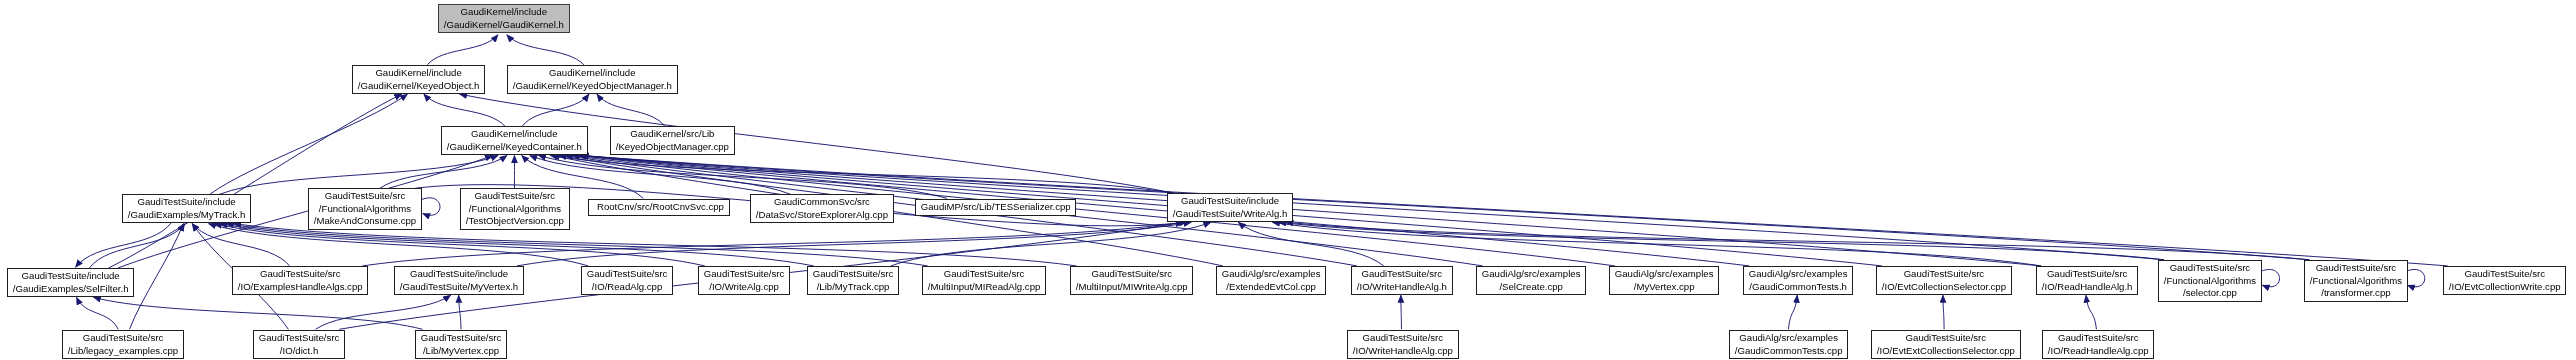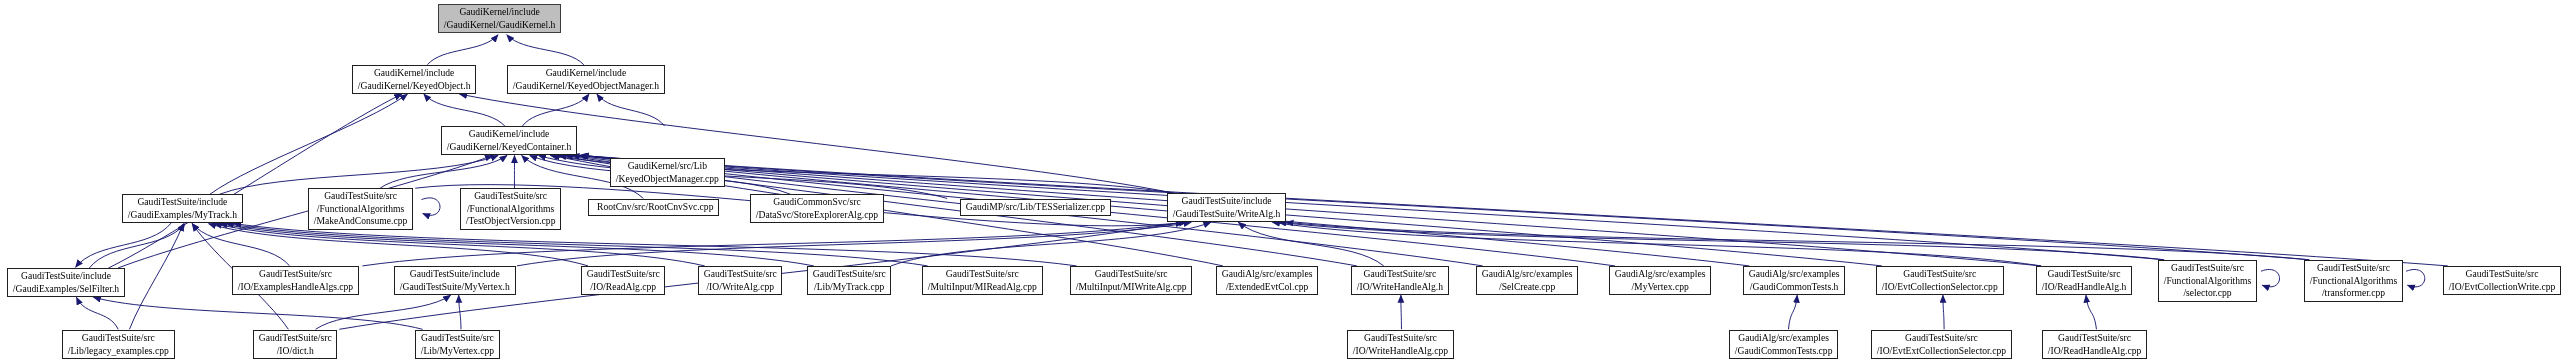--- a/index.html
+++ b/index.html
@@ -1,17 +1,17 @@
 <!DOCTYPE html>
 <html style="font-size:11px"><head>
 <meta charset="utf-8">
 <style>
   html,body{margin:0;padding:0;background:#ffffff;}
   #graph{position:relative;width:2576px;height:360px;overflow:hidden;
-         font-family:Liberation Serif, serif;background:#ffffff;}
+         font-family:Liberation Sans, sans-serif;background:#ffffff;}
   #edge-svg{position:absolute;left:0;top:0;width:2576px;height:360px;}
   .node{position:absolute;background:#ffffff;border:1px solid #1f1f1f;
         padding:1.4px 4.8px;text-align:center;font-size:9.6px;line-height:12.3px;
         color:#000;white-space:nowrap;cursor:pointer;box-sizing:border-box;z-index:2;}
   .node.main{background:#bebebe;border:1.7px solid #3c3c3c;cursor:default;}
   .nl{pointer-events:none;}
 </style>
 </head>
 <body>
 
@@ -89,21 +89,21 @@
         <div class="nl">/GaudiKernel/KeyedObject.h</div>
       </div>
       <div class="node" style="left: 592px; top: 65px; margin-left: -85px;">
         <div class="nl">GaudiKernel/include</div>
         <div class="nl">/GaudiKernel/KeyedObjectManager.h</div>
       </div>
       <div class="node" style="left: 514px; top: 126px; margin-left: -73px;">
         <div class="nl">GaudiKernel/include</div>
         <div class="nl">/GaudiKernel/KeyedContainer.h</div>
       </div>
-      <div class="node" style="left: 672px; top: 126px; margin-left: -62px; margin-top: 32px;">
+      <div class="node" style="left: 672px; top: 126px; margin-left: -62px;">
         <div class="nl">GaudiKernel/src/Lib</div>
         <div class="nl">/KeyedObjectManager.cpp</div>
       </div>
       <div class="node" style="left: 186px; top: 194px; margin-left: -64px;">
         <div class="nl">GaudiTestSuite/include</div>
         <div class="nl">/GaudiExamples/MyTrack.h</div>
       </div>
       <div class="node" style="left: 364px; top: 188px; margin-left: -56px;">
         <div class="nl">GaudiTestSuite/src</div>
         <div class="nl">/FunctionalAlgorithms</div>
@@ -114,21 +114,21 @@
         <div class="nl">/FunctionalAlgorithms</div>
         <div class="nl">/TestObjectVersion.cpp</div>
       </div>
       <div class="node" style="left: 657px; top: 199px; margin-left: -69px; padding-left: 8px;">
         <div class="nl">RootCnv/src/RootCnvSvc.cpp</div>
       </div>
       <div class="node" style="left: 821px; top: 194px; margin-left: -71px;">
         <div class="nl">GaudiCommonSvc/src</div>
         <div class="nl">/DataSvc/StoreExplorerAlg.cpp</div>
       </div>
-      <div class="node" style="left: 1040px; top: 199px; margin-left: -80px;">
+      <div class="node" style="left: 995px; top: 199px; margin-left: -80px;">
         <div class="nl">GaudiMP/src/Lib/TESSerializer.cpp</div>
       </div>
       <div class="node" style="left: 1230px; top: 193px; margin-left: -63px;">
         <div class="nl">GaudiTestSuite/include</div>
         <div class="nl">/GaudiTestSuite/WriteAlg.h</div>
       </div>
       <div class="node" style="left: 73px; top: 268px; margin-left: -66px;">
         <div class="nl">GaudiTestSuite/include</div>
         <div class="nl">/GaudiExamples/SelFilter.h</div>
       </div>

